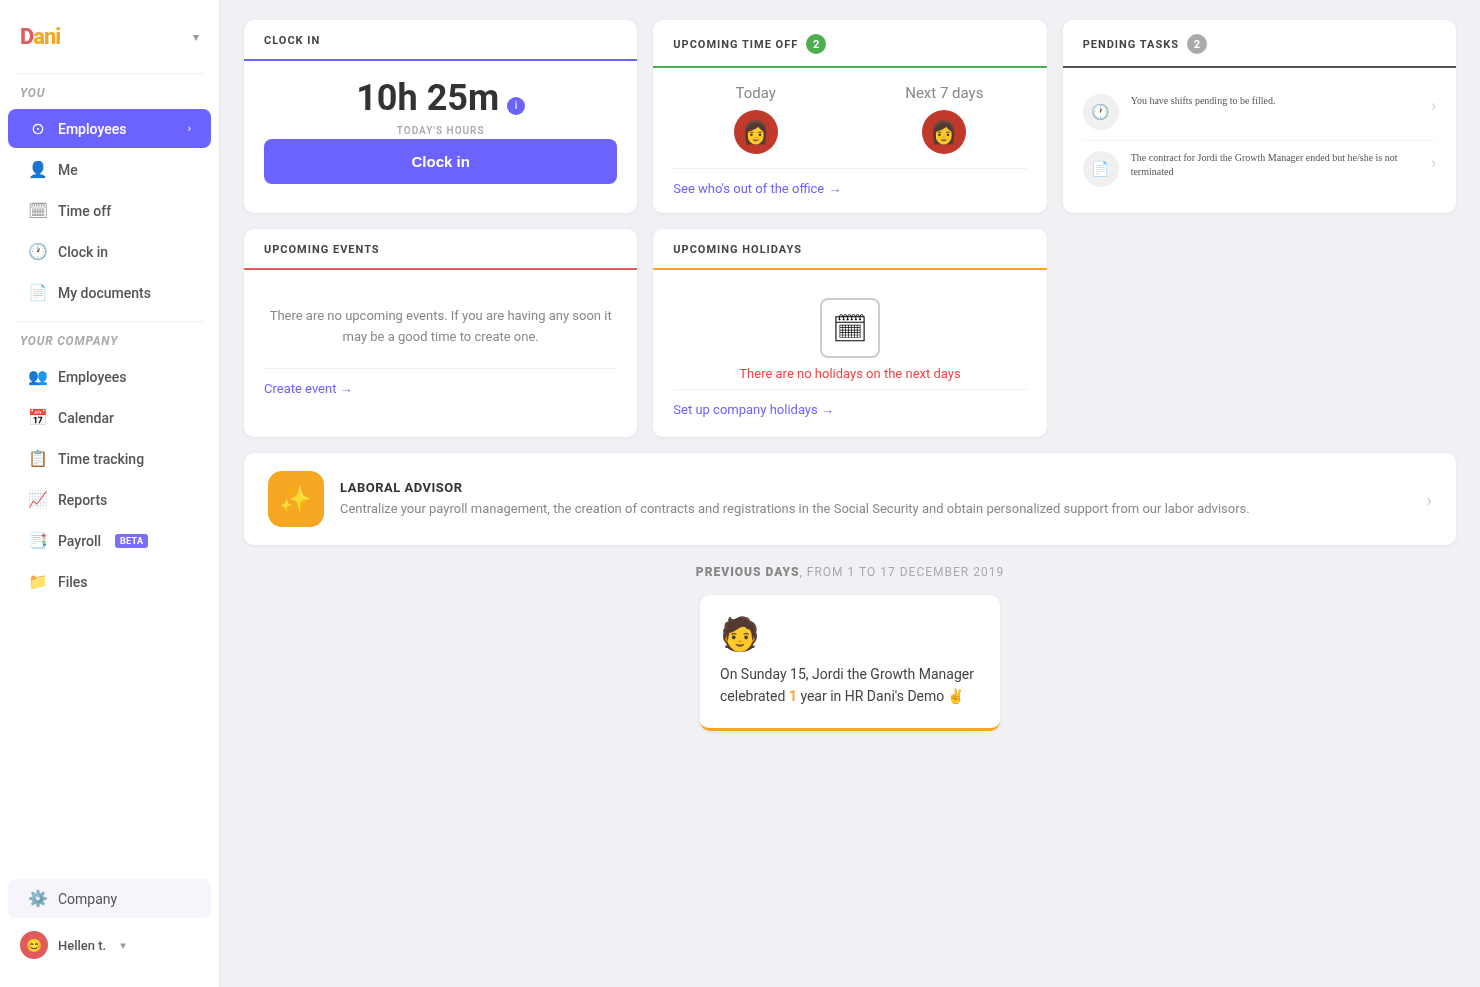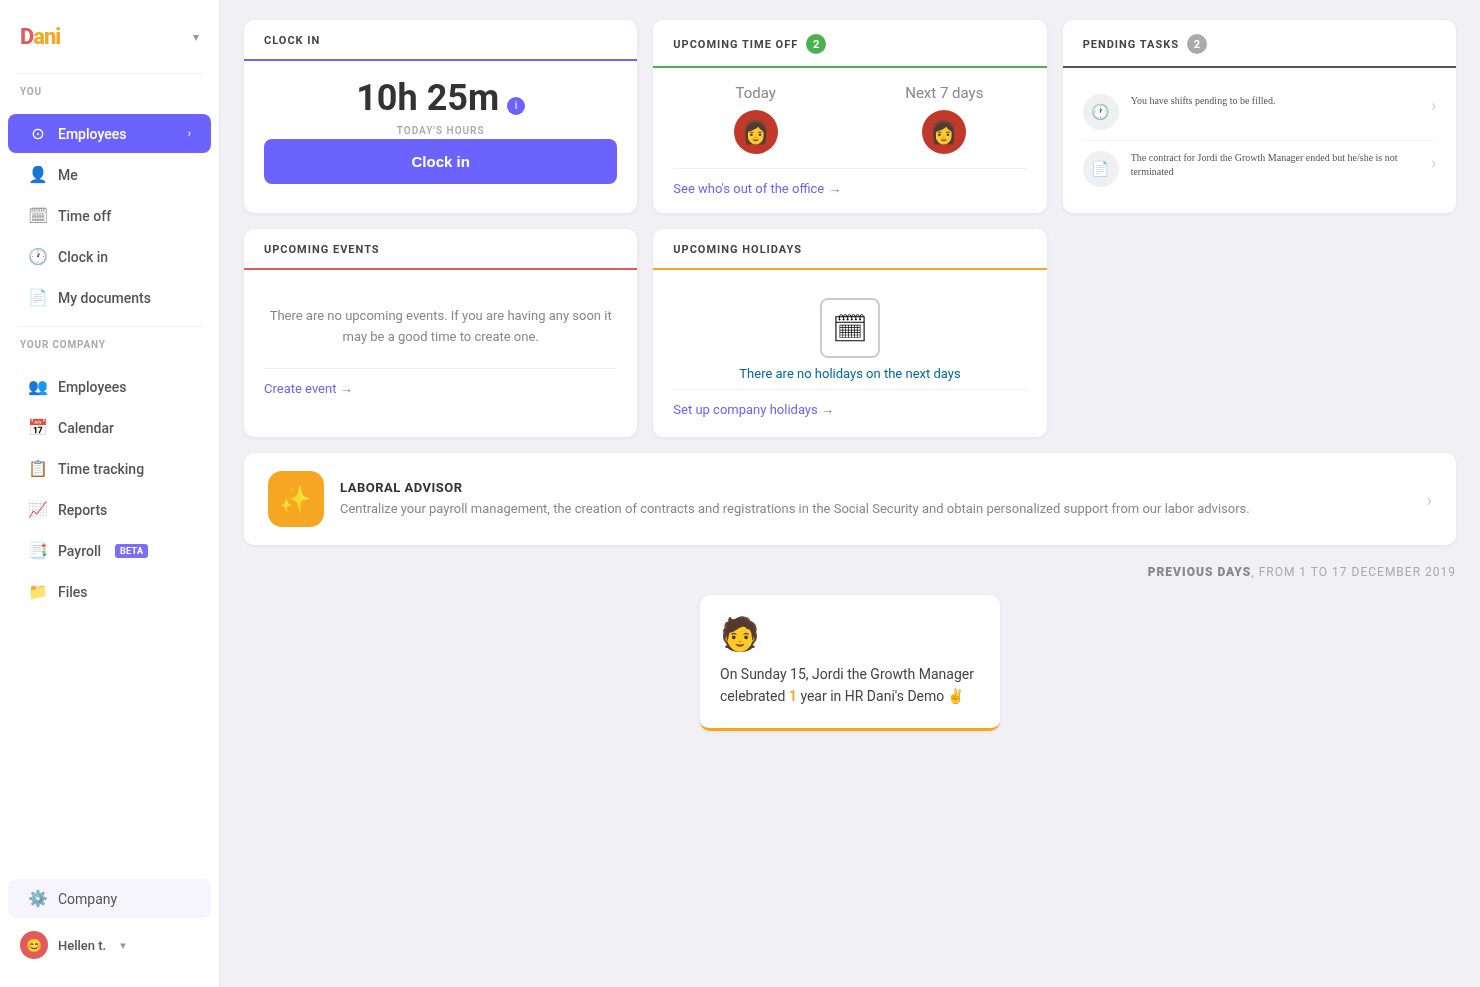--- a/index.html
+++ b/index.html
@@ -25,26 +25,27 @@
     .sidebar-logo {
       font-size: 22px;
       font-weight: 800;
       color: #f5a623;
       letter-spacing: -1px;
     }
     .sidebar-logo span { color: #e05c5c; }
     .sidebar-chevron { color: #999; font-size: 12px; }
     .sidebar-divider { height: 1px; background: #f0f0f0; margin: 4px 16px 12px; }
     .sidebar-section-label {
-      font-size: 10px;
+      font-size: 12px;
       font-weight: 700;
       color: #aaa;
       letter-spacing: 0.8px;
-      padding: 0 20px 16px;
+      padding: 0 20px 8px;
       text-transform: uppercase;
+      font-style: italic;
     }
     .sidebar-item {
       display: flex;
       align-items: center;
       gap: 10px;
       padding: 10px 20px;
       cursor: pointer;
       border-radius: 8px;
       margin: 1px 8px;
       color: #555;
@@ -271,21 +272,21 @@
       gap: 4px;
       color: #6c63ff;
       font-size: 13px;
       cursor: pointer;
       padding: 12px 0 4px;
       border-top: 1px solid #f0f0f0;
     }
 
     
     .holiday-icon-wrap { text-align: center; padding: 12px 0 8px; }
-    .holiday-empty { font-size: 13px; color: #0369a1; text-align: center; padding-bottom: 8px; }
+    .holiday-empty { font-size: 13px; color: #ef4444; text-align: center; padding-bottom: 8px; }
 
     
     .card-empty { background: transparent; box-shadow: none; }
 
     
     .advisor-card {
       background: #fff;
       border-radius: 10px;
       padding: 18px 24px;
       display: flex;
@@ -306,21 +307,21 @@
       font-size: 26px;
       flex-shrink: 0;
     }
     .advisor-content { flex: 1; }
     .advisor-title { font-size: 13px; font-weight: 700; color: #333; margin-bottom: 4px; text-transform: uppercase; letter-spacing: 0.5px; }
     .advisor-desc { font-size: 13px; color: #888; line-height: 1.5; }
     .advisor-arrow { color: #ccc; font-size: 18px; }
 
     
     .prev-days-label {
-      text-align: right;
+      text-align: center;
       font-size: 12px;
       font-weight: 700;
       color: #888;
       letter-spacing: 1px;
       margin-bottom: 16px;
     }
     .prev-days-label span { color: #aaa; font-weight: 400; }
 
     
     .story-card {

